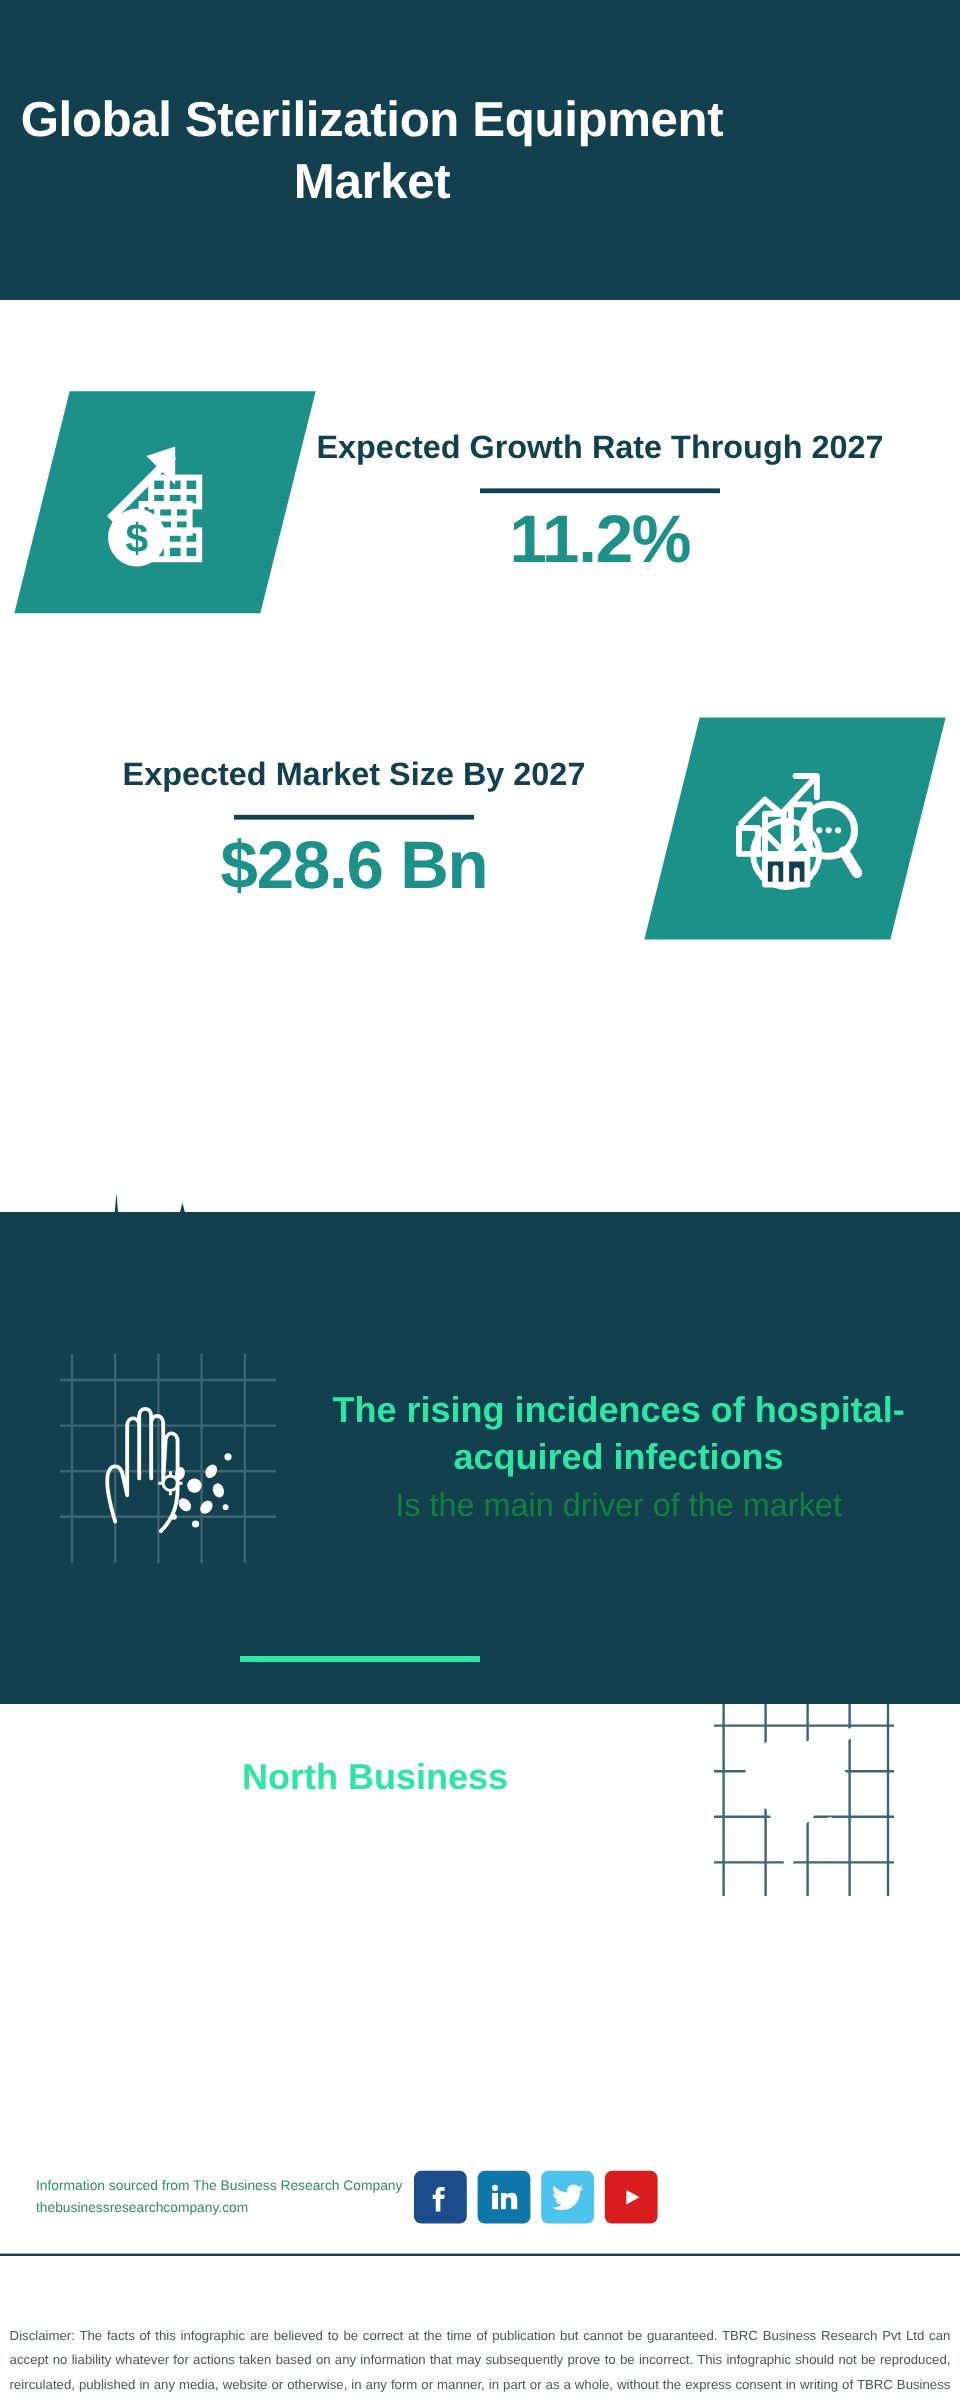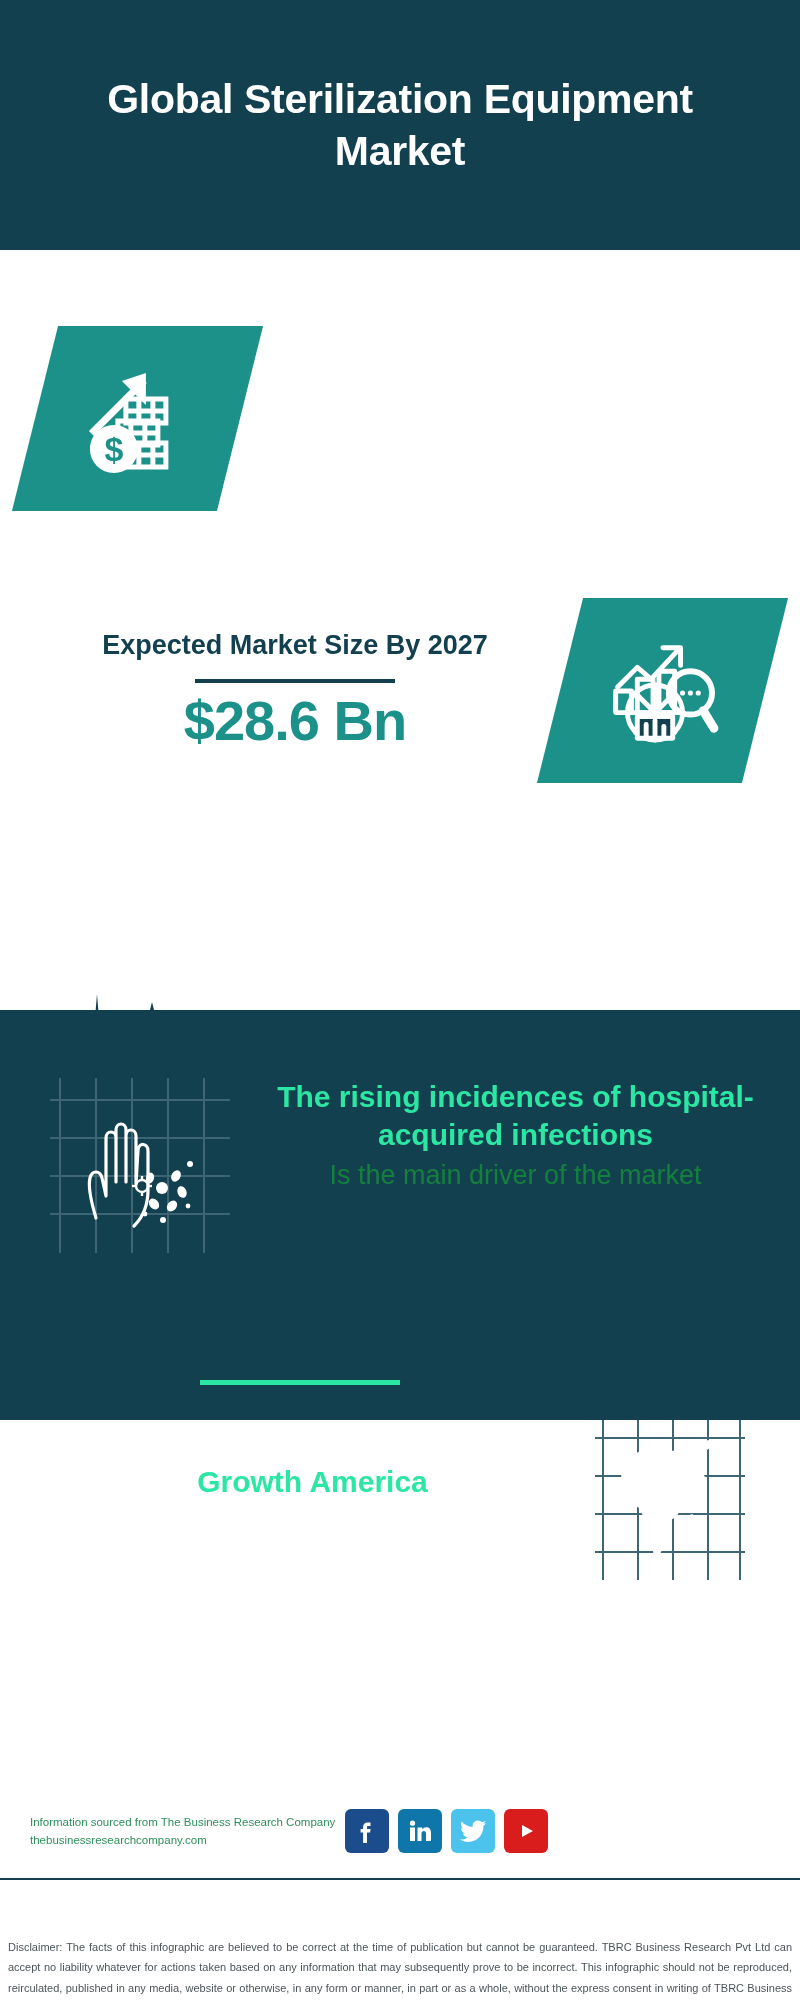--- a/index.html
+++ b/index.html
@@ -13,21 +13,21 @@
     width: 800px; height: 2000px;
     overflow: hidden;
     background: #ffffff;
   }
 
   
   .header {
     position: absolute; left: 0; top: 0;
     width: 800px; height: 250px;
     background: #12404f;
-    display: flex; align-items: center; justify-content: center;
+    display: flex; align-items: center; 
   }
   .header-title {
     color: #ffffff;
     font-size: 41px;
     font-weight: bold;
     line-height: 1.28;
     text-align: center;
     letter-spacing: -0.3px;
     width: 620px;
   }
@@ -83,23 +83,23 @@
     width: 800px; height: 410px;
     background: #12404f;
   }
   .skyline {
     position: absolute; left: 0; top: 980px;
     width: 800px; height: 115px;
     display: block;
   }
 
   .driver-row {
-    position: absolute; left: 0; top: 1078px;
+    position: absolute; left: 0; top: 1120px;
     width: 800px; height: 190px;
-    display: flex; align-items: flex-start; gap: 31px;
+    display: flex; align-items: center; gap: 31px;
   }
   .grid-icon-box {
     position: relative;
     width: 180px; height: 175px;
     flex: 0 0 auto; margin-left: 50px;
   }
   .driver-copy { flex: 1 1 auto; text-align: center; padding-right: 30px; }
   .headline-green {
     color: #2ce6a3;
     font-size: 30px; font-weight: bold; line-height: 1.28;
@@ -194,20 +194,25 @@
               <line x1="67" y1="64" x2="67" y2="88"></line>
               <rect x="48" y="86" width="40" height="24"></rect>
               <line x1="48" y1="98" x2="88" y2="98"></line>
               <line x1="61" y1="86" x2="61" y2="110"></line>
               <line x1="75" y1="86" x2="75" y2="110"></line>
             </g>
             <circle cx="36" cy="92" r="24" fill="#ffffff"></circle>
             <text x="36" y="104" font-family="Liberation Sans, sans-serif" font-size="34" font-weight="bold" fill="#1b918a" text-anchor="middle">$</text>
           </svg>
         </span>
+      </div>
+      <div class="stat-text row1-right">
+        <div class="stat-label">Expected Growth Rate Through 2027</div>
+        <div class="stat-rule"></div>
+        <div class="stat-value">11.2%</div>
       </div>
     </div>
 
     <div class="stat-row stat-row-2">
       <div class="stat-text row2-left">
         <div class="stat-label">Expected Market Size By 2027</div>
         <div class="stat-rule"></div>
         <div class="stat-value">$28.6 Bn</div>
       </div>
       <div class="icon-tile row2-right">
@@ -290,21 +295,21 @@
     <div class="driver-copy">
       <div class="headline-green">The rising incidences of hospital-acquired infections</div>
       <div class="subline-white">Is the main driver of the market</div>
     </div>
   </div>
 
   <div class="mint-rule"></div>
 
   <div class="region-row">
     <div class="region-copy">
-      <div class="region-title">Growth America</div>
+      <div class="region-title">North Business</div>
       <div class="region-sub">is the largest region in the market</div>
     </div>
     <div class="map-box">
       <svg width="150" height="160" viewBox="0 0 150 160">
         <g stroke="#3d6574" stroke-width="2" fill="none">
           <line x1="8" y1="0" x2="8" y2="160"></line>
           <line x1="43" y1="0" x2="43" y2="160"></line>
           <line x1="78" y1="0" x2="78" y2="160"></line>
           <line x1="113" y1="0" x2="113" y2="160"></line>
           <line x1="145" y1="0" x2="145" y2="160"></line>

